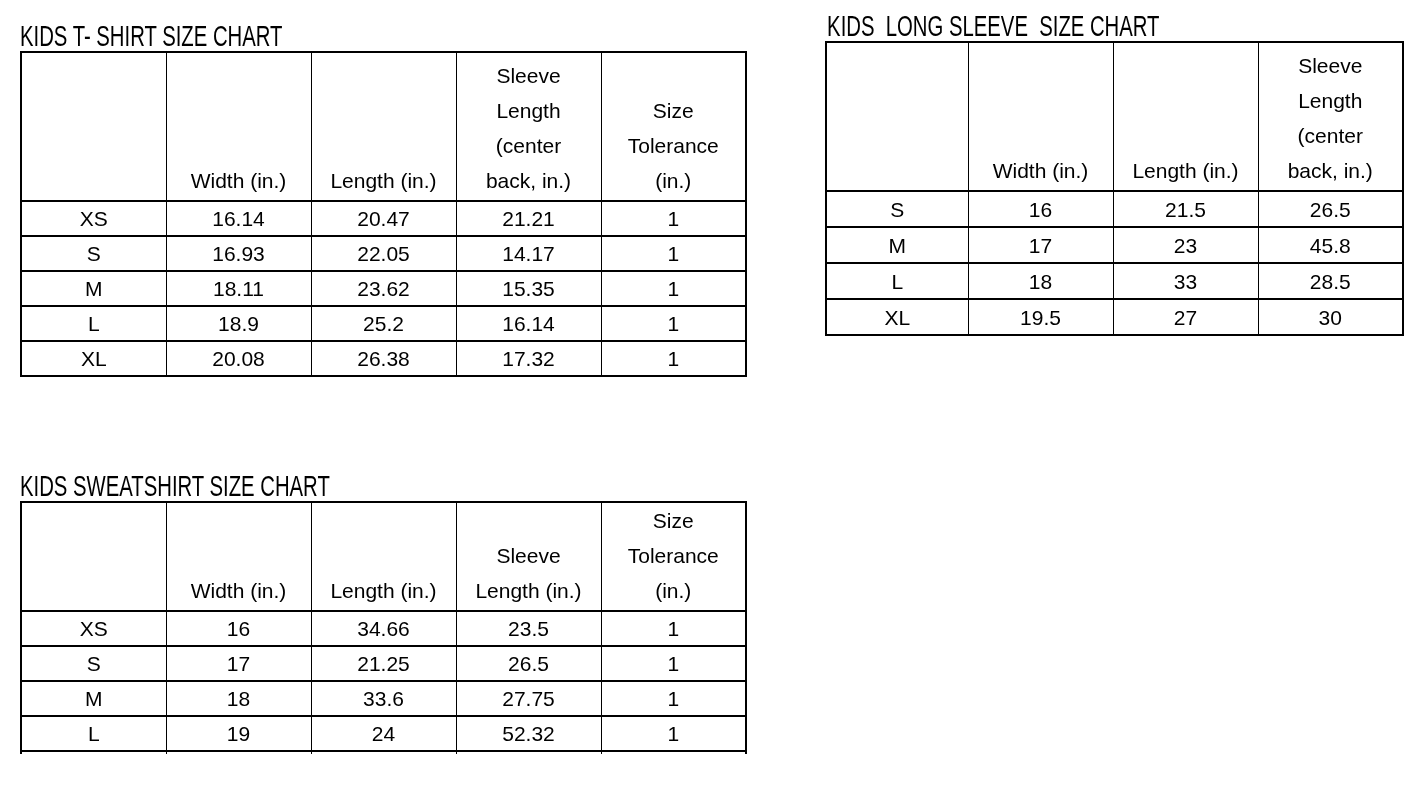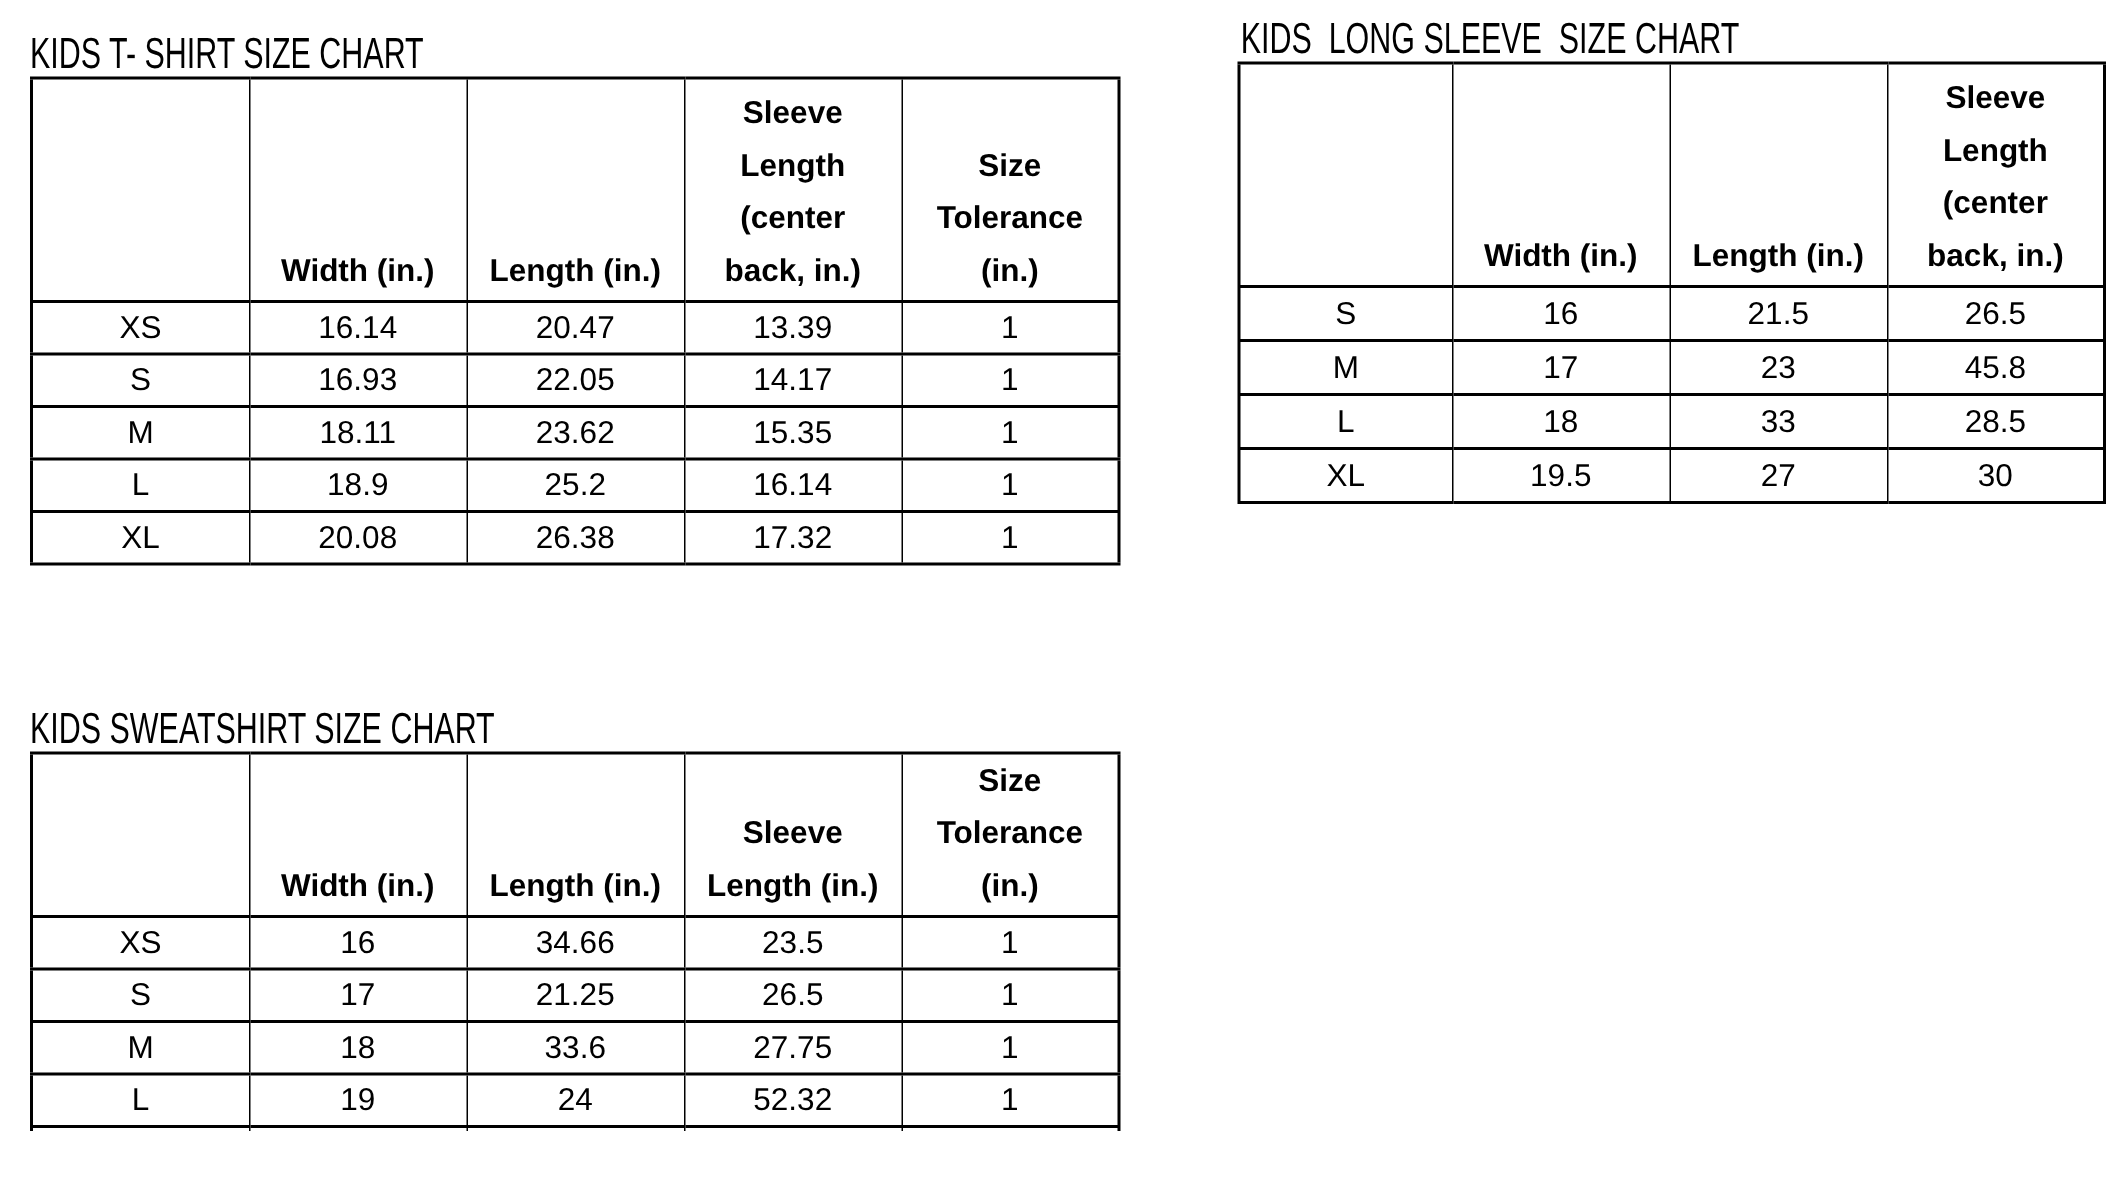--- a/index.html
+++ b/index.html
@@ -38,21 +38,21 @@
   }
   table.size-table th, table.size-table td {
     border-top-width: 2px;
     border-bottom-width: 2px;
     padding: 0;
     text-align: center;
     overflow: hidden;
   }
   table.size-table { border-width: 2.5px; }
   table.size-table th {
-    font-weight: 700;
+    font-weight: 400;
     font-size: 21px;
     line-height: 35px;
     vertical-align: bottom;
     white-space: pre-line;       
     padding-bottom: 2px;
   }
   table.size-table td {
     font-size: 21px;
     line-height: 1;
     vertical-align: middle;
@@ -94,21 +94,21 @@
 (center
 back, in.)</th>
           <th>Size
 Tolerance
 (in.)</th>
         </tr>
         <tr class="data-row">
           <td>XS</td>
           <td>16.14</td>
           <td>20.47</td>
-          <td>13.39</td>
+          <td>21.21</td>
           <td>1</td>
         </tr>
         <tr class="data-row">
           <td>S</td>
           <td>16.93</td>
           <td>22.05</td>
           <td>14.17</td>
           <td>1</td>
         </tr>
         <tr class="data-row">

